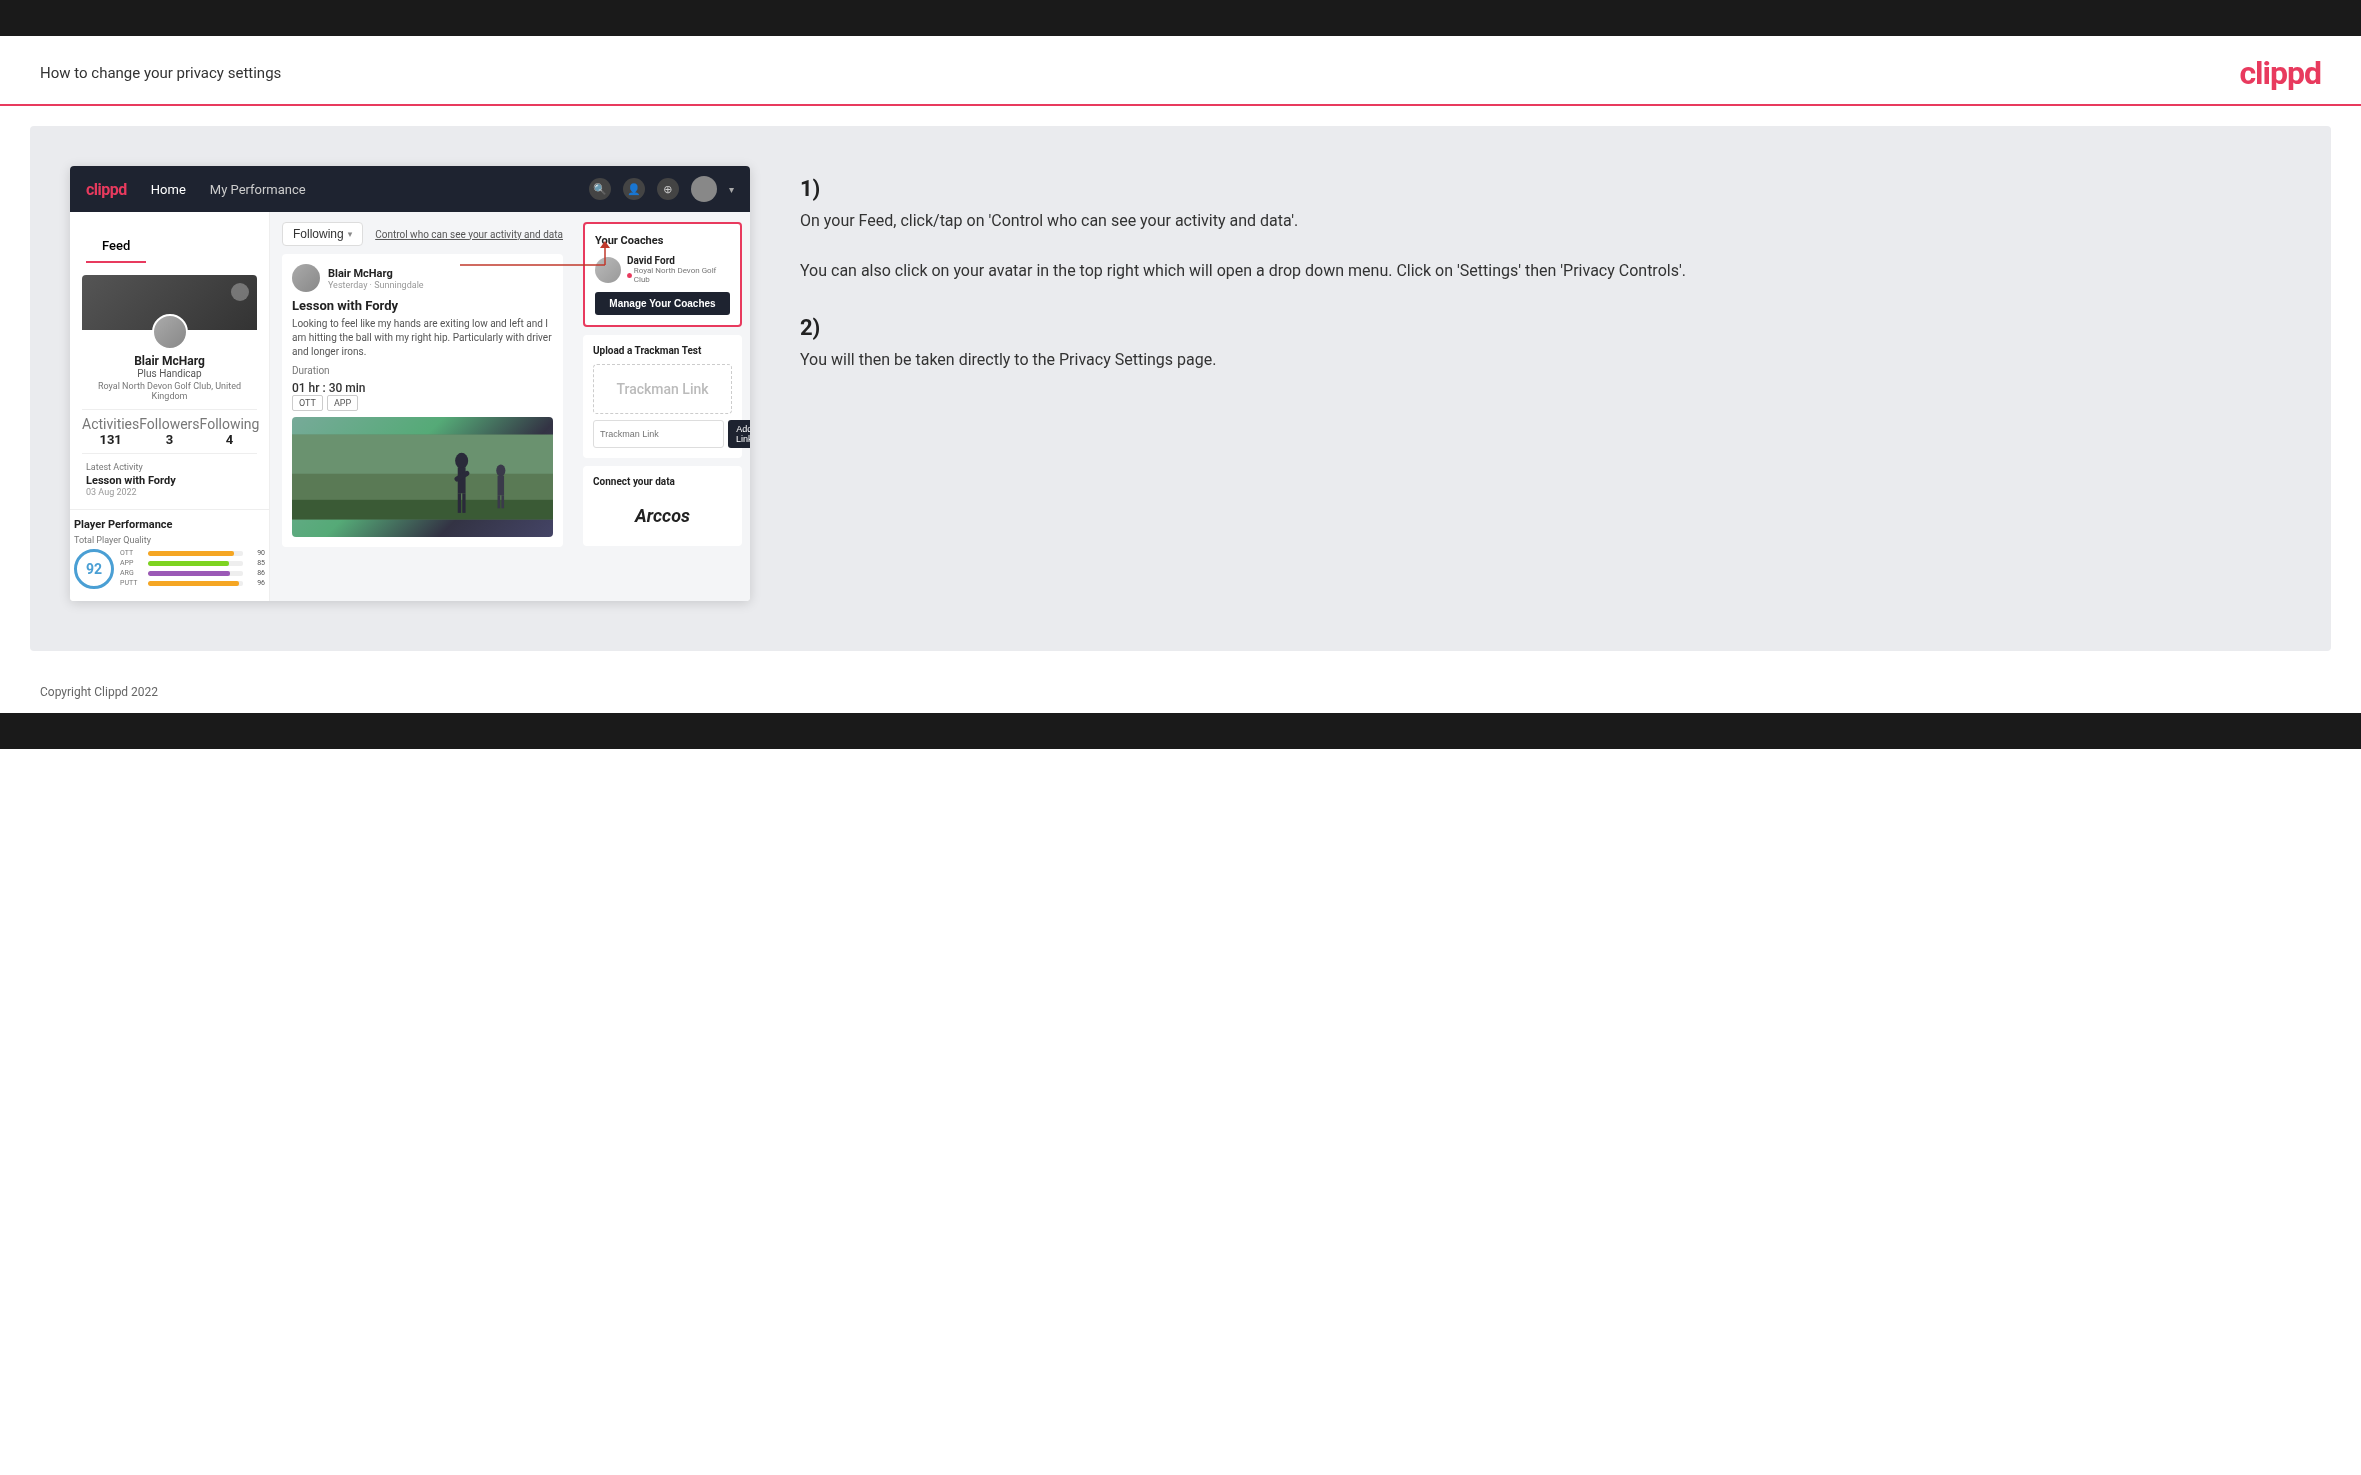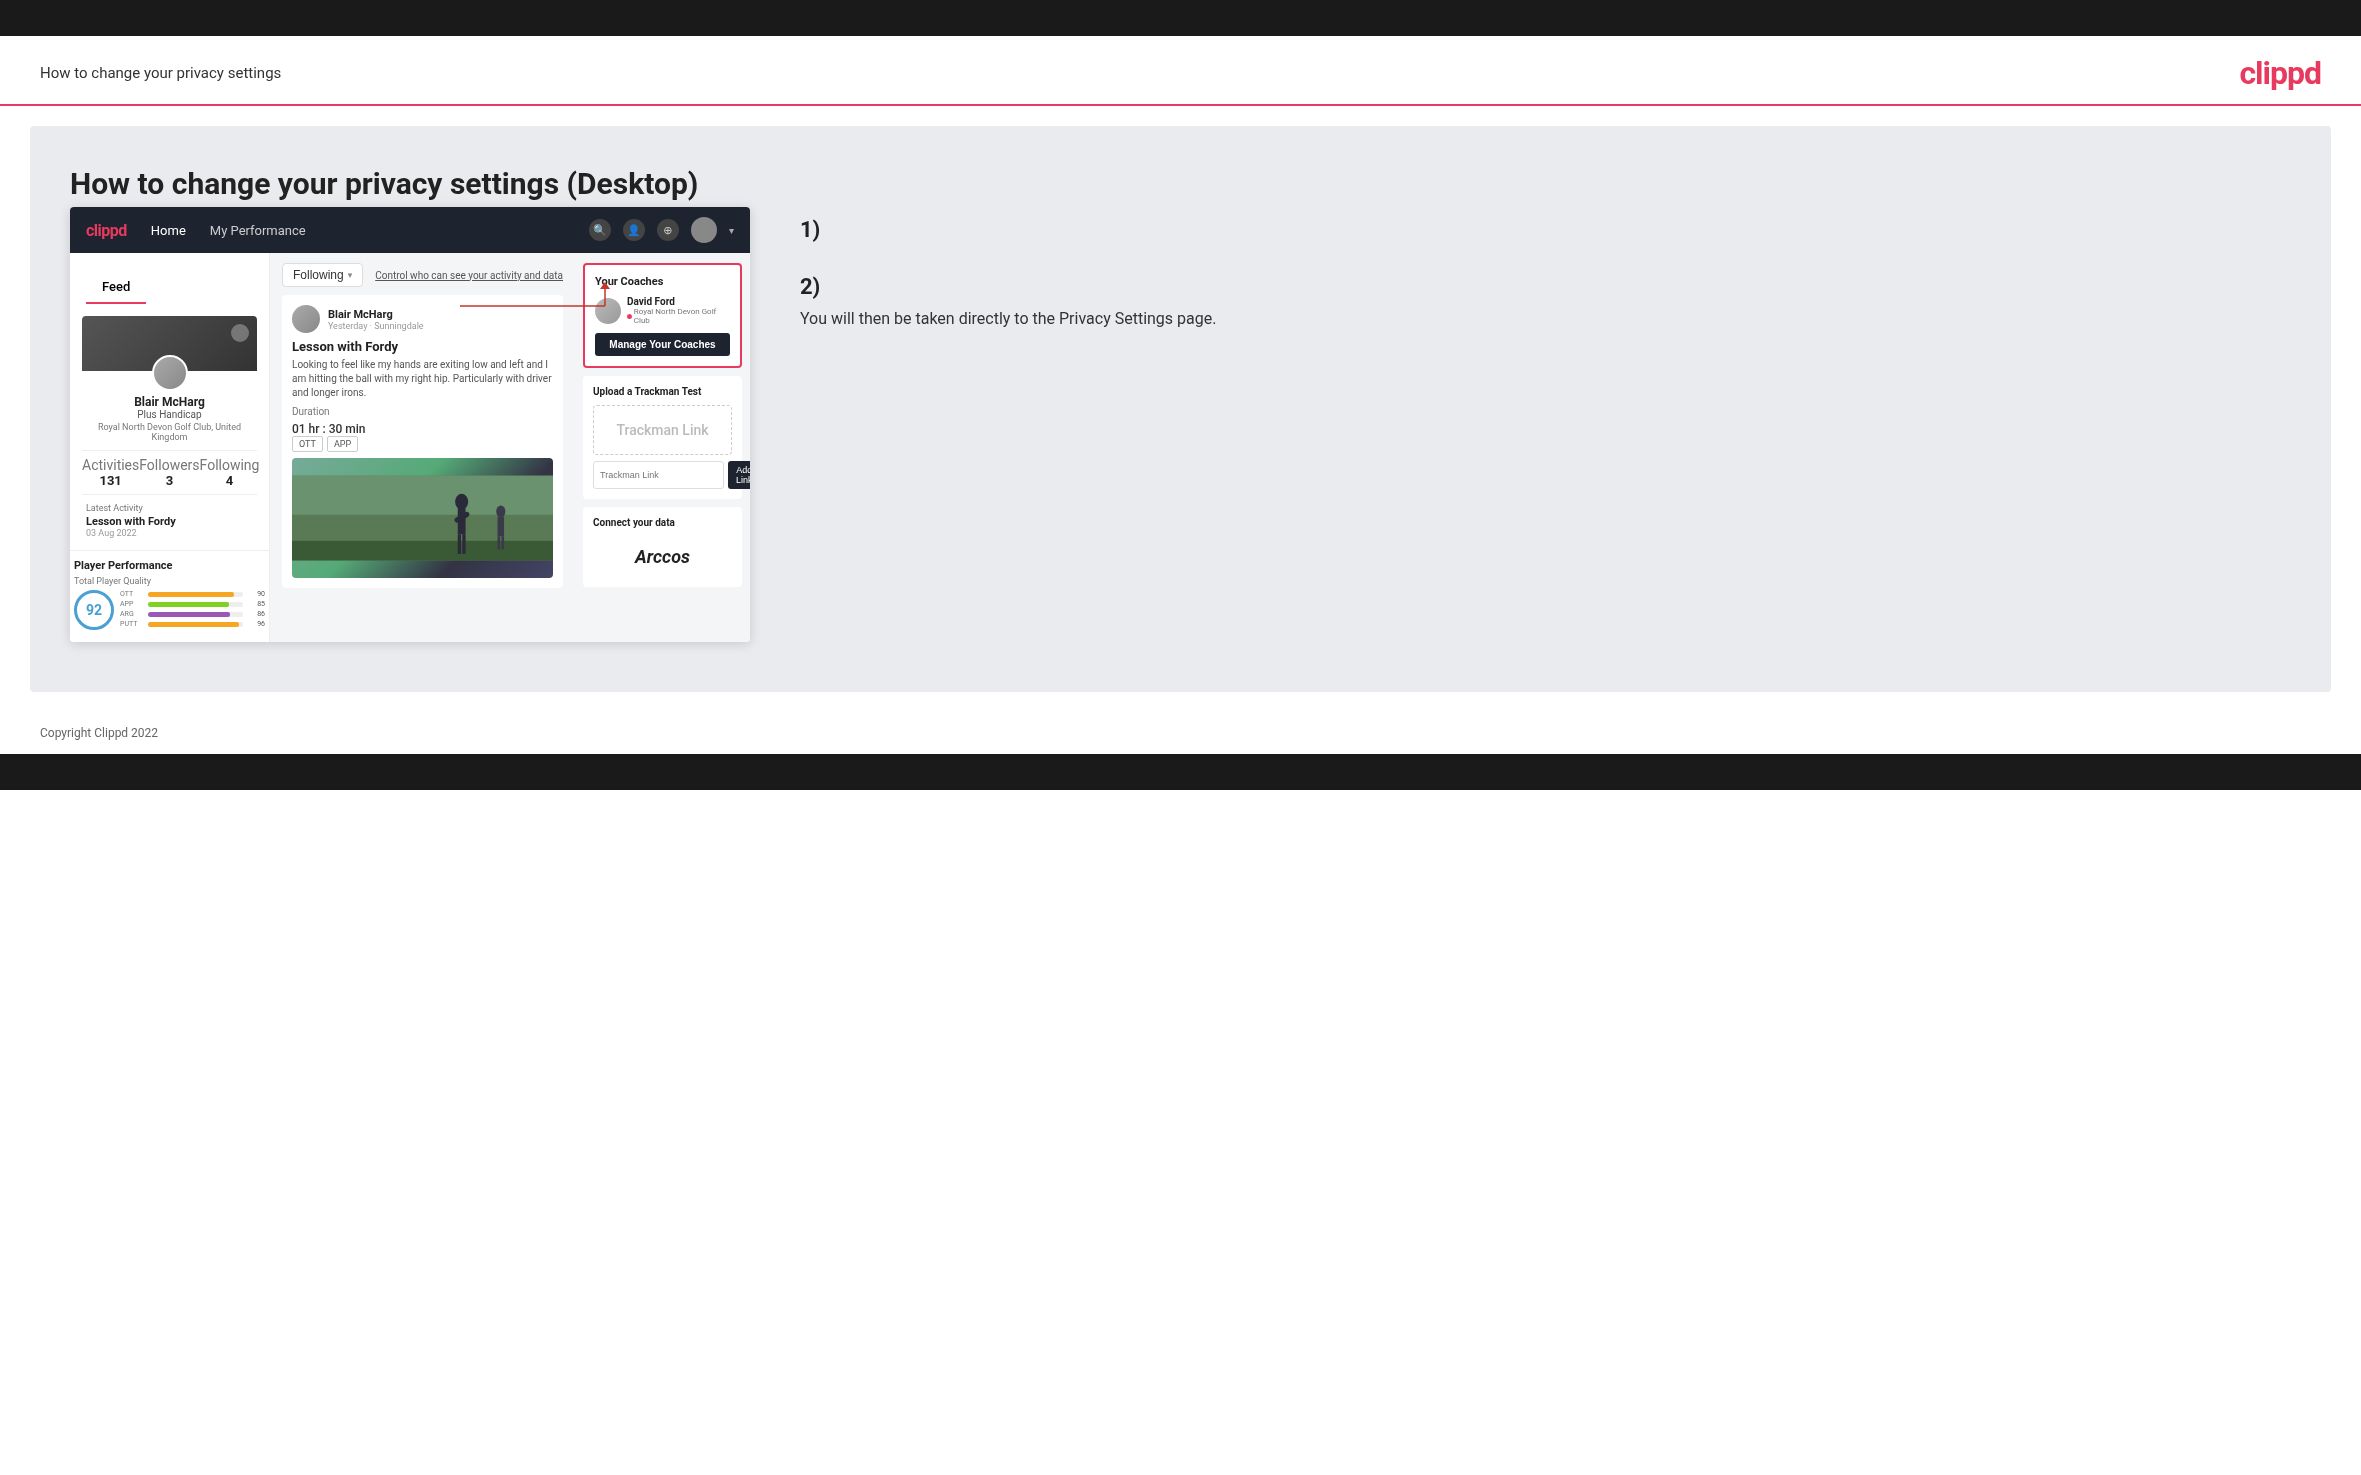--- a/index.html
+++ b/index.html
@@ -572,21 +572,20 @@
 <body>
 
 <div class="top-bar"></div>
 
 <div class="site-header">
   <span class="site-header-title">How to change your privacy settings</span>
   <span class="clippd-logo">clippd</span>
 </div>
 
 <div class="main-content">
-  <div class="main-title">How to change your privacy settings (Desktop)</div>
 
   <div class="content-columns">
 
     <div class="app-mockup mockup-wrapper">
 
       <div class="app-navbar">
         <span class="app-logo">clippd</span>
         <span class="app-nav-item active">Home</span>
         <span class="app-nav-item">My Performance</span>
         <div class="app-nav-icons">
@@ -764,20 +763,24 @@
 
         <line x1="390" y1="99" x2="535" y2="99" stroke="#c0392b" stroke-width="1.5"></line>
         <line x1="535" y1="99" x2="535" y2="80" stroke="#c0392b" stroke-width="1.5"></line>
         <polygon points="530,82 540,82 535,75" fill="#c0392b"></polygon>
       </svg>
     </div>
 
     <div class="instructions-column">
       <div class="instruction-block">
         <div class="instruction-number">1)</div>
+        <div class="instruction-text">
+          On your Feed, click/tap on 'Control who can see your activity and data'.<br><br>
+          You can also click on your avatar in the top right which will open a drop down menu. Click on 'Settings' then 'Privacy Controls'.
+        </div>
       </div>
       <div class="instruction-block">
         <div class="instruction-number">2)</div>
         <div class="instruction-text">
           You will then be taken directly to the Privacy Settings page.
         </div>
       </div>
     </div>
 
   </div>

